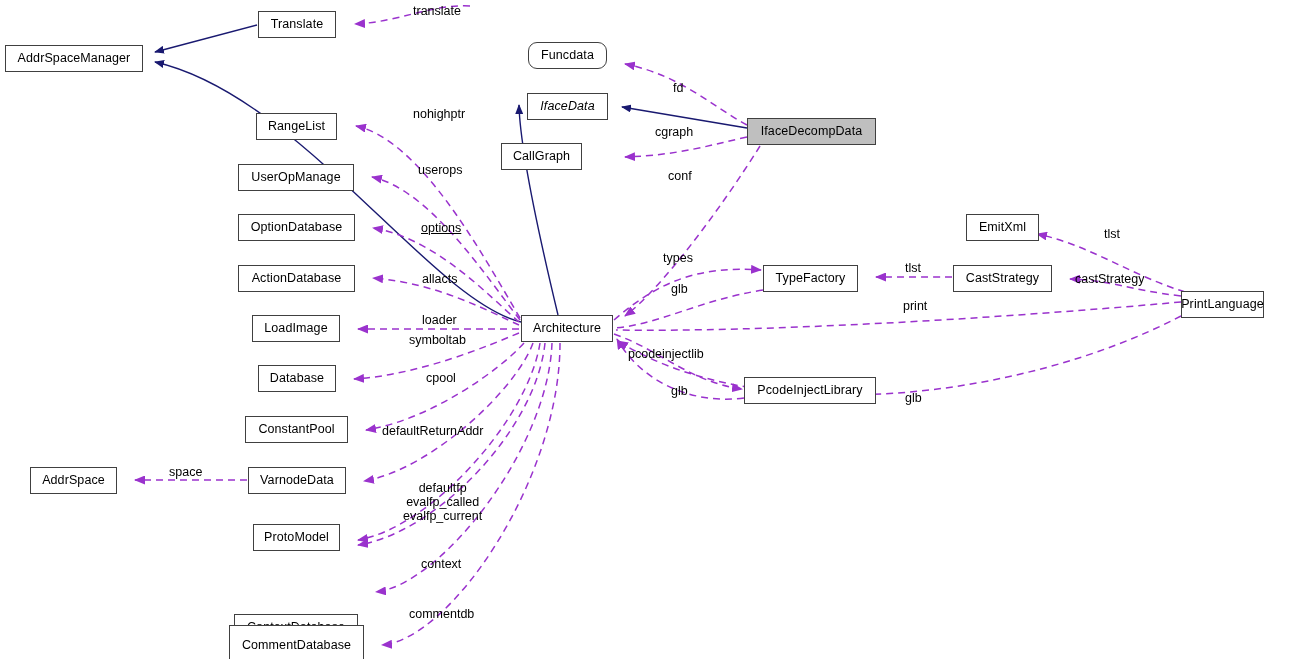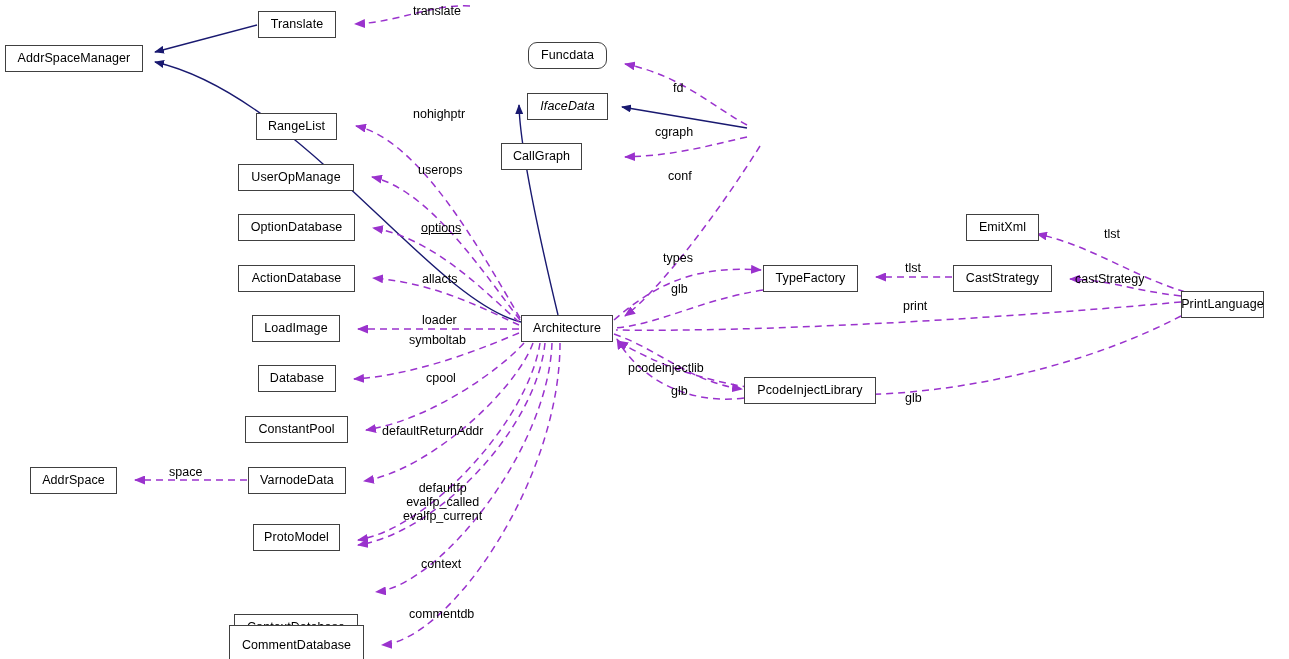--- a/index.html
+++ b/index.html
@@ -112,20 +112,21 @@
 
       <path d="M247,480 L135,480" marker-end="url(#arrow-use)"></path>
 
     </g>
   </svg>
 
   <div class="node" style="left: 258px; top: 11px; width: 78px; height: 27px;">Translate</div>
   <div class="node" style="left: 5px; top: 45px; width: 138px; height: 27px;">AddrSpaceManager</div>
   <div class="node" style="left: 528px; top: 42px; width: 79px; height: 27px; border-radius: 9px;">Funcdata</div>
   <div class="node" style="left: 527px; top: 93px; width: 81px; height: 27px; font-style: italic;">IfaceData</div>
+  <div class="node highlight" style="left: 747px; top: 118px; width: 129px; height: 27px;">IfaceDecompData</div>
   <div class="node" style="left: 501px; top: 143px; width: 81px; height: 27px;">CallGraph</div>
   <div class="node" style="left: 256px; top: 113px; width: 81px; height: 27px; text-align: center;">RangeList</div>
   <div class="node" style="left: 238px; top: 164px; width: 116px; height: 27px;">UserOpManage</div>
   <div class="node" style="left: 238px; top: 214px; width: 117px; height: 27px;">OptionDatabase</div>
   <div class="node" style="left: 238px; top: 265px; width: 117px; height: 27px;">ActionDatabase</div>
   <div class="node" style="left: 252px; top: 315px; width: 88px; height: 27px;">LoadImage</div>
   <div class="node" style="left: 521px; top: 315px; width: 92px; height: 27px;">Architecture</div>
   <div class="node" style="left: 763px; top: 265px; width: 95px; height: 27px;">TypeFactory</div>
   <div class="node" style="left: 966px; top: 214px; width: 73px; height: 27px;">EmitXml</div>
   <div class="node" style="left: 953px; top: 265px; width: 99px; height: 27px;">CastStrategy</div>
@@ -148,21 +149,21 @@
   <div class="edge-label" style="left: 421px; top: 221px; text-decoration: underline;">options</div>
   <div class="edge-label" style="left: 1104px; top: 227px;">tlst</div>
   <div class="edge-label" style="left: 663px; top: 251px;">types</div>
   <div class="edge-label" style="left: 422px; top: 272px;">allacts</div>
   <div class="edge-label" style="left: 905px; top: 261px;">tlst</div>
   <div class="edge-label" style="left: 1075px; top: 272px;">castStrategy</div>
   <div class="edge-label" style="left: 671px; top: 282px;">glb</div>
   <div class="edge-label" style="left: 903px; top: 299px;">print</div>
   <div class="edge-label" style="left: 422px; top: 313px;">loader</div>
   <div class="edge-label" style="left: 409px; top: 333px;">symboltab</div>
-  <div class="edge-label" style="left: 628px; top: 361px;">pcodeinjectlib</div>
+  <div class="edge-label" style="left: 628px; top: 347px;">pcodeinjectlib</div>
   <div class="edge-label" style="left: 426px; top: 371px;">cpool</div>
   <div class="edge-label" style="left: 671px; top: 384px;">glb</div>
   <div class="edge-label" style="left: 905px; top: 391px;">glb</div>
   <div class="edge-label" style="left: 382px; top: 424px;">defaultReturnAddr</div>
   <div class="edge-label" style="left: 169px; top: 465px;">space</div>
   <div class="edge-label multi" style="left: 403px; top: 481px;">defaultfp<br>evalfp_called<br>evalfp_current</div>
   <div class="edge-label" style="left: 421px; top: 557px;">context</div>
   <div class="edge-label" style="left: 409px; top: 607px;">commentdb</div>
 
 </div>

